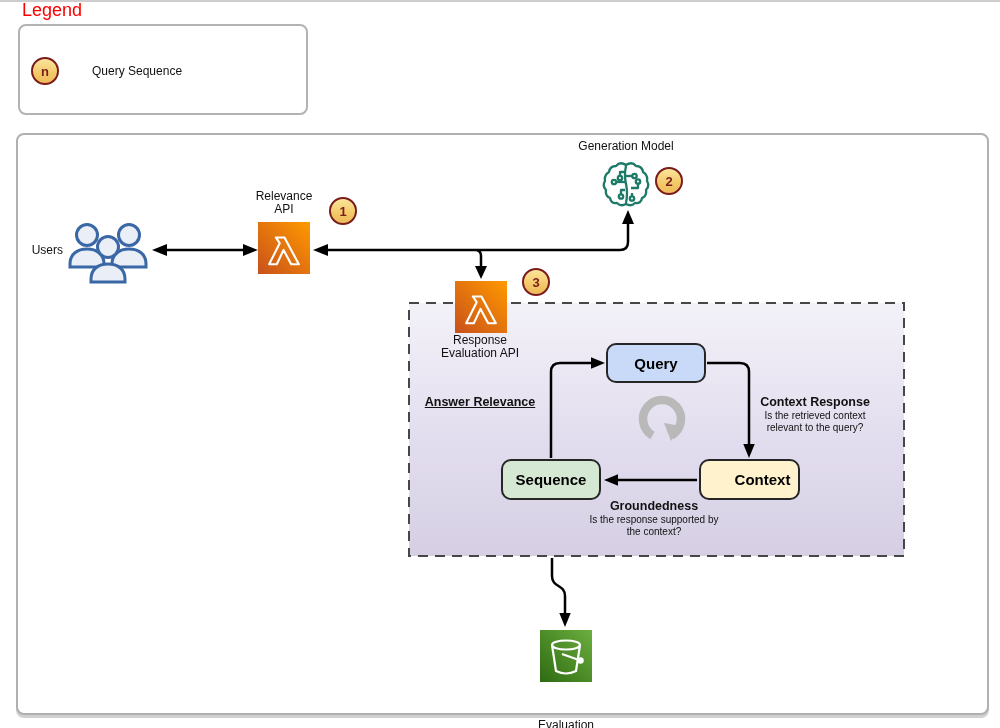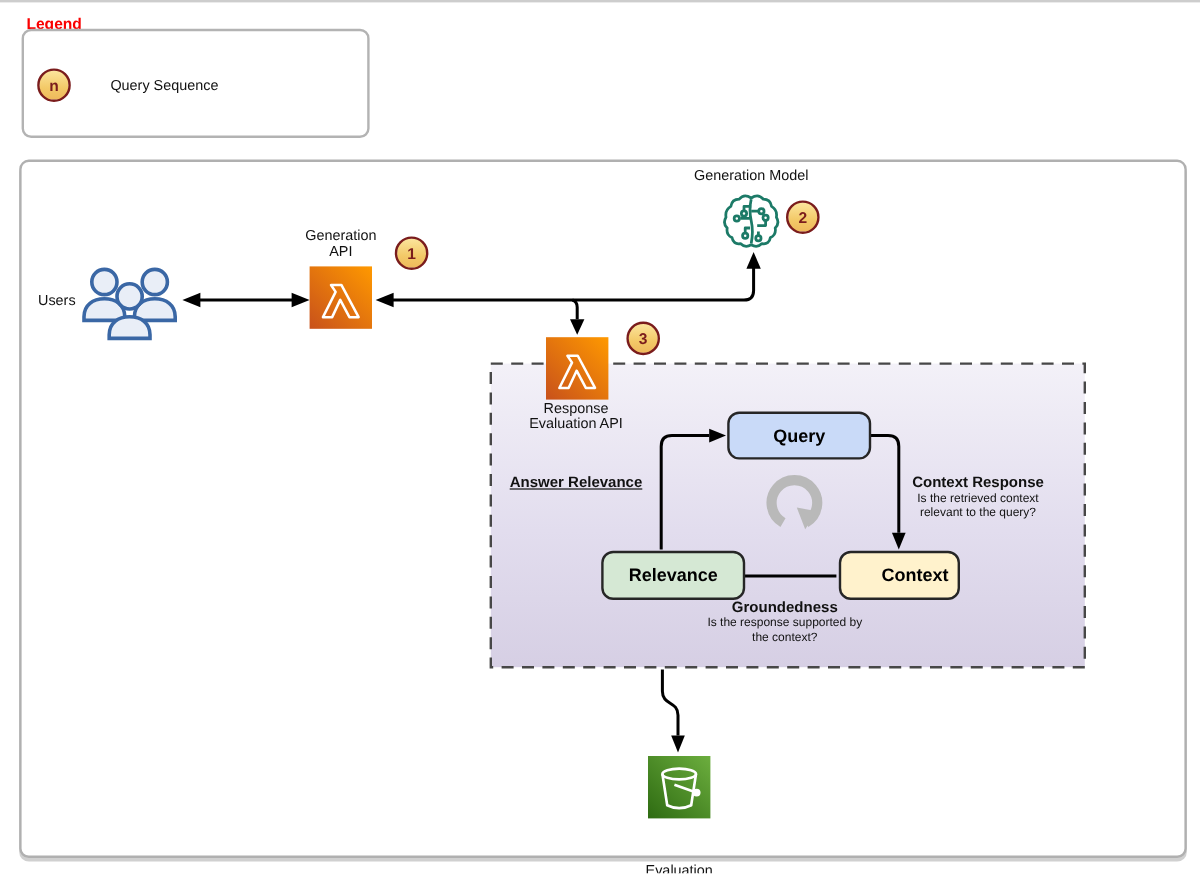--- a/index.html
+++ b/index.html
@@ -1,28 +1,28 @@
 <!DOCTYPE html>
 <html><head>
 <meta charset="utf-8">
 <style>
   html,body{margin:0;padding:0;background:#fff;font-family:"Liberation Sans",sans-serif;}
   #stage{position:relative;width:1000px;height:728px;background:#fff;overflow:hidden;}
   .topline{position:absolute;left:0;top:0;width:1000px;height:2px;background:#cdcdcd;}
-  .legend-title{position:absolute;left:22px;top:12px;font-size:13px;font-weight:bold;color:#fa0000;}
+  .legend-title{position:absolute;left:22px;top:0;font-size:18px;font-weight:normal;color:#fa0000;}
   .legend-box{position:absolute;left:18px;top:24px;width:286px;height:87px;border:2px solid #b3b3b3;border-radius:8px;background:#fff;}
   .main-box{position:absolute;left:16px;top:133px;width:969px;height:578px;border:2px solid #b0b0b0;border-radius:8px;background:#fff;box-shadow:0 3px 0 rgba(170,170,170,.55);z-index:0;}
   .dashed-fill{position:absolute;left:409px;top:303px;width:495px;height:253px;background:linear-gradient(180deg,#f3f1f8 0%,#e2ddee 55%,#d6cfe4 100%);z-index:1;}
   #overlay{position:absolute;left:0;top:0;z-index:2;pointer-events:none;}
   .node,.lbl,.badge,.tbox,.annot{position:absolute;z-index:3;}
   .badge{width:28px;height:28px;border-radius:50%;border:2.5px solid #7a1c1c;background:linear-gradient(180deg,#fbe49c 0%,#f3c967 60%,#eeb95c 100%);color:#7a1c1c;font-weight:bold;font-size:13px;display:flex;align-items:center;justify-content:center;box-sizing:border-box;}
   .lbl{font-size:12px;color:#111;text-align:center;line-height:1.12;}
   .lambda{width:52px;height:52px;background:linear-gradient(to top right,#c8511b,#ff9900);display:flex;align-items:center;justify-content:center;}
   .bucket{width:52px;height:52px;background:linear-gradient(to top right,#2e6b12,#6cae3e);display:flex;align-items:center;justify-content:center;}
-  .tbox{width:120px;height:40px;border:2.5px solid #262626;border-radius:10px;display:flex;align-items:center;justify-content:center;font-size:15px;font-weight:bold;color:#000;box-sizing:border-box;}
+  .tbox{width:100px;height:40px;border:2.5px solid #262626;border-radius:10px;display:flex;align-items:center;justify-content:center;font-size:15px;font-weight:bold;color:#000;box-sizing:border-box;}
   .annot{text-align:center;color:#111;}
   .annot .t{font-weight:bold;font-size:12.5px;line-height:1.15;}
   .annot .d{font-size:10px;line-height:1.18;margin-top:1px;}
 </style>
 </head>
 <body>
 
 <div id="stage">
   <div class="topline"></div>
 
@@ -65,21 +65,21 @@
     <g stroke="#3a67a5" stroke-width="3" fill="#e9eef7">
       <circle cx="25" cy="15" r="10.5"></circle>
       <path d="M8,47 v-3 c0,-10 7.5,-15 17,-15 c9.5,0 17,5 17,15 v3 z"></path>
       <circle cx="67" cy="15" r="10.5"></circle>
       <path d="M50,47 v-3 c0,-10 7.5,-15 17,-15 c9.5,0 17,5 17,15 v3 z"></path>
       <circle cx="46" cy="27" r="10.5"></circle>
       <path d="M29,62 v-3 c0,-10 7.5,-15 17,-15 c9.5,0 17,5 17,15 v3 z"></path>
     </g>
   </svg>
 
-  <div class="lbl" style="left:249px;top:190px;width:70px;">Generation API</div>
+  <div class="lbl" style="left:249px;top:190px;width:70px;">Relevance API</div>
   <div class="node lambda" style="left:258px;top:222px;">
     <svg width="46" height="46" viewBox="0 0 45 48">
       <path d="M14,13 h9 l15,28 h-8 l-8,-15 -7,15 h-8 l11,-22 z" fill="none" stroke="#fff" stroke-width="2.2" stroke-linejoin="round"></path>
     </svg>
   </div>
   <div class="badge" style="left:329px;top:197px;">1</div>
 
   <div class="lbl" style="left:566px;top:140px;width:120px;">Generation Model</div>
   <svg class="node" style="left:601px;top:160px;" width="50" height="48" viewBox="0 0 50 48">
     <g fill="none" stroke="#1c7a67" stroke-width="2.3" stroke-linejoin="round">
@@ -103,21 +103,21 @@
 
   <div class="node lambda" style="left:455px;top:281px;">
     <svg width="46" height="46" viewBox="0 0 45 48">
       <path d="M14,13 h9 l15,28 h-8 l-8,-15 -7,15 h-8 l11,-22 z" fill="none" stroke="#fff" stroke-width="2.2" stroke-linejoin="round"></path>
     </svg>
   </div>
   <div class="lbl" style="left:435px;top:334px;width:90px;">Response Evaluation API</div>
   <div class="badge" style="left:522px;top:268px;">3</div>
 
   <div class="tbox" style="left:606px;top:343px;background:#c9daf8;">Query</div>
-  <div class="tbox" style="left:501px;top:459px;height:41px;background:#d5e8d4;">Relevance</div>
+  <div class="tbox" style="left:501px;top:459px;height:41px;background:#d5e8d4;">Sequence</div>
   <div class="tbox" style="left:699px;top:459px;width:101px;height:41px;background:#fff2cc;padding-left:26px;">Context</div>
 
   <svg class="node" style="left:636px;top:395px;" width="52" height="52" viewBox="0 0 52 52">
     <path d="M16.5,40.5 A19,19 0 1 1 35.5,40.5" fill="none" stroke="#b9b9b9" stroke-width="8.5"></path>
     <polygon points="28,28 45,31 35,46" fill="#b9b9b9"></polygon>
   </svg>
 
   <div class="annot" style="left:405px;top:395px;width:150px;text-decoration:underline;">
     <div class="t">Answer Relevance</div>
   </div>

